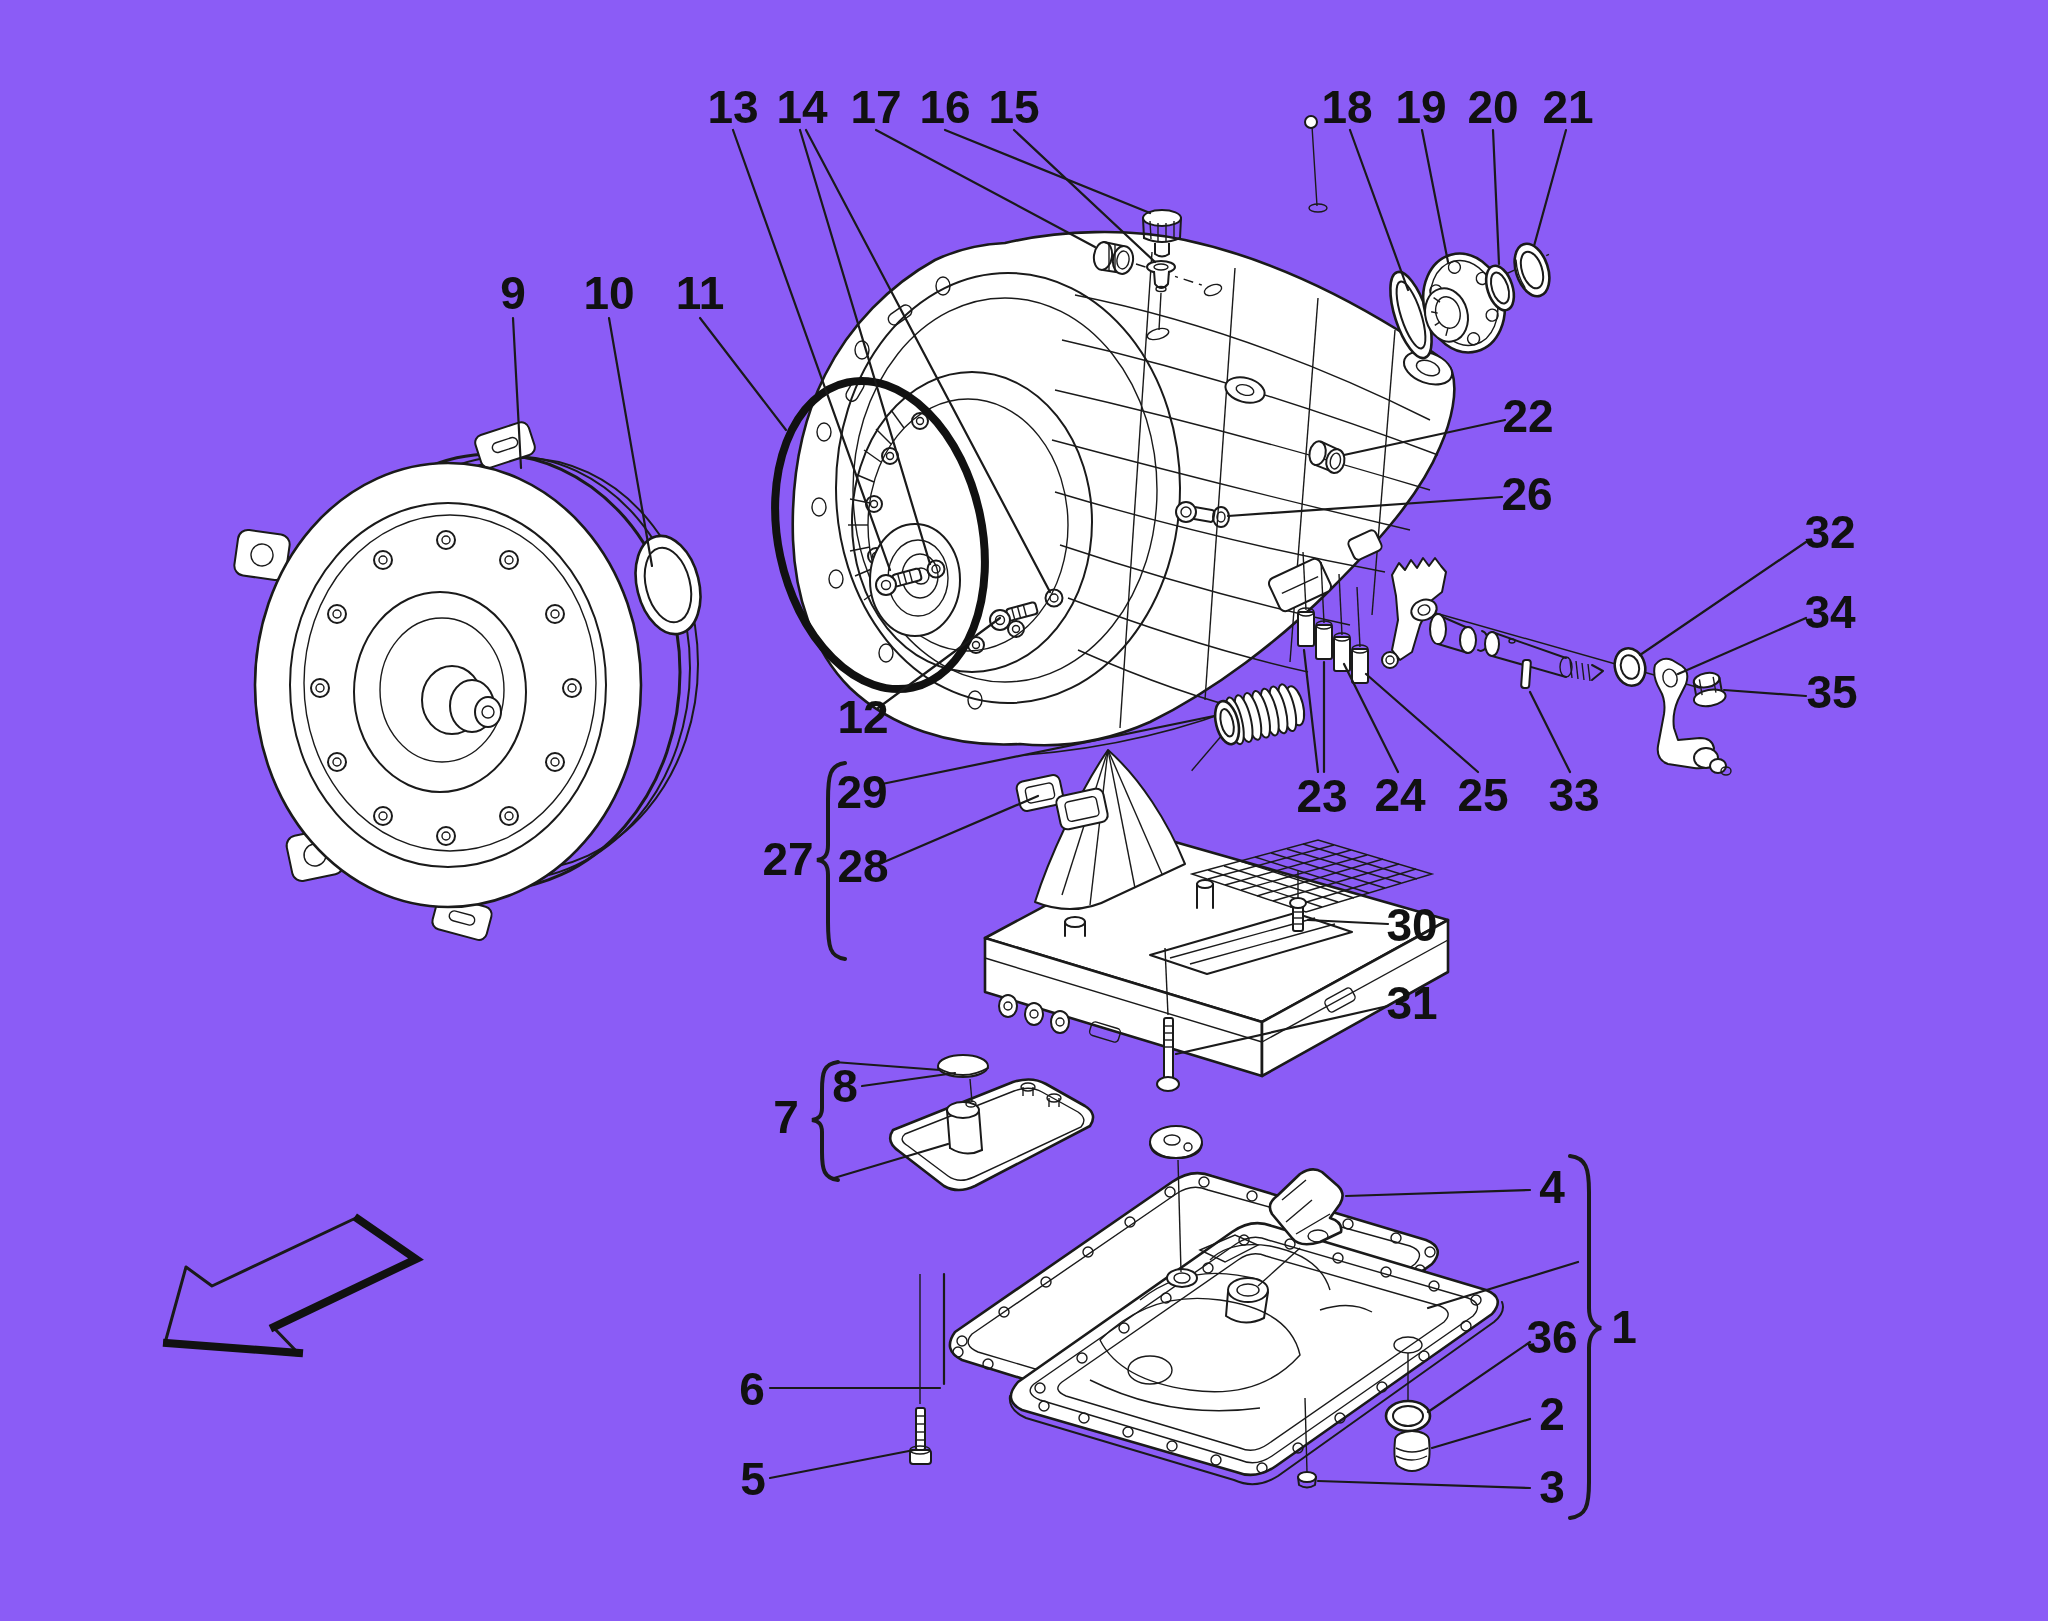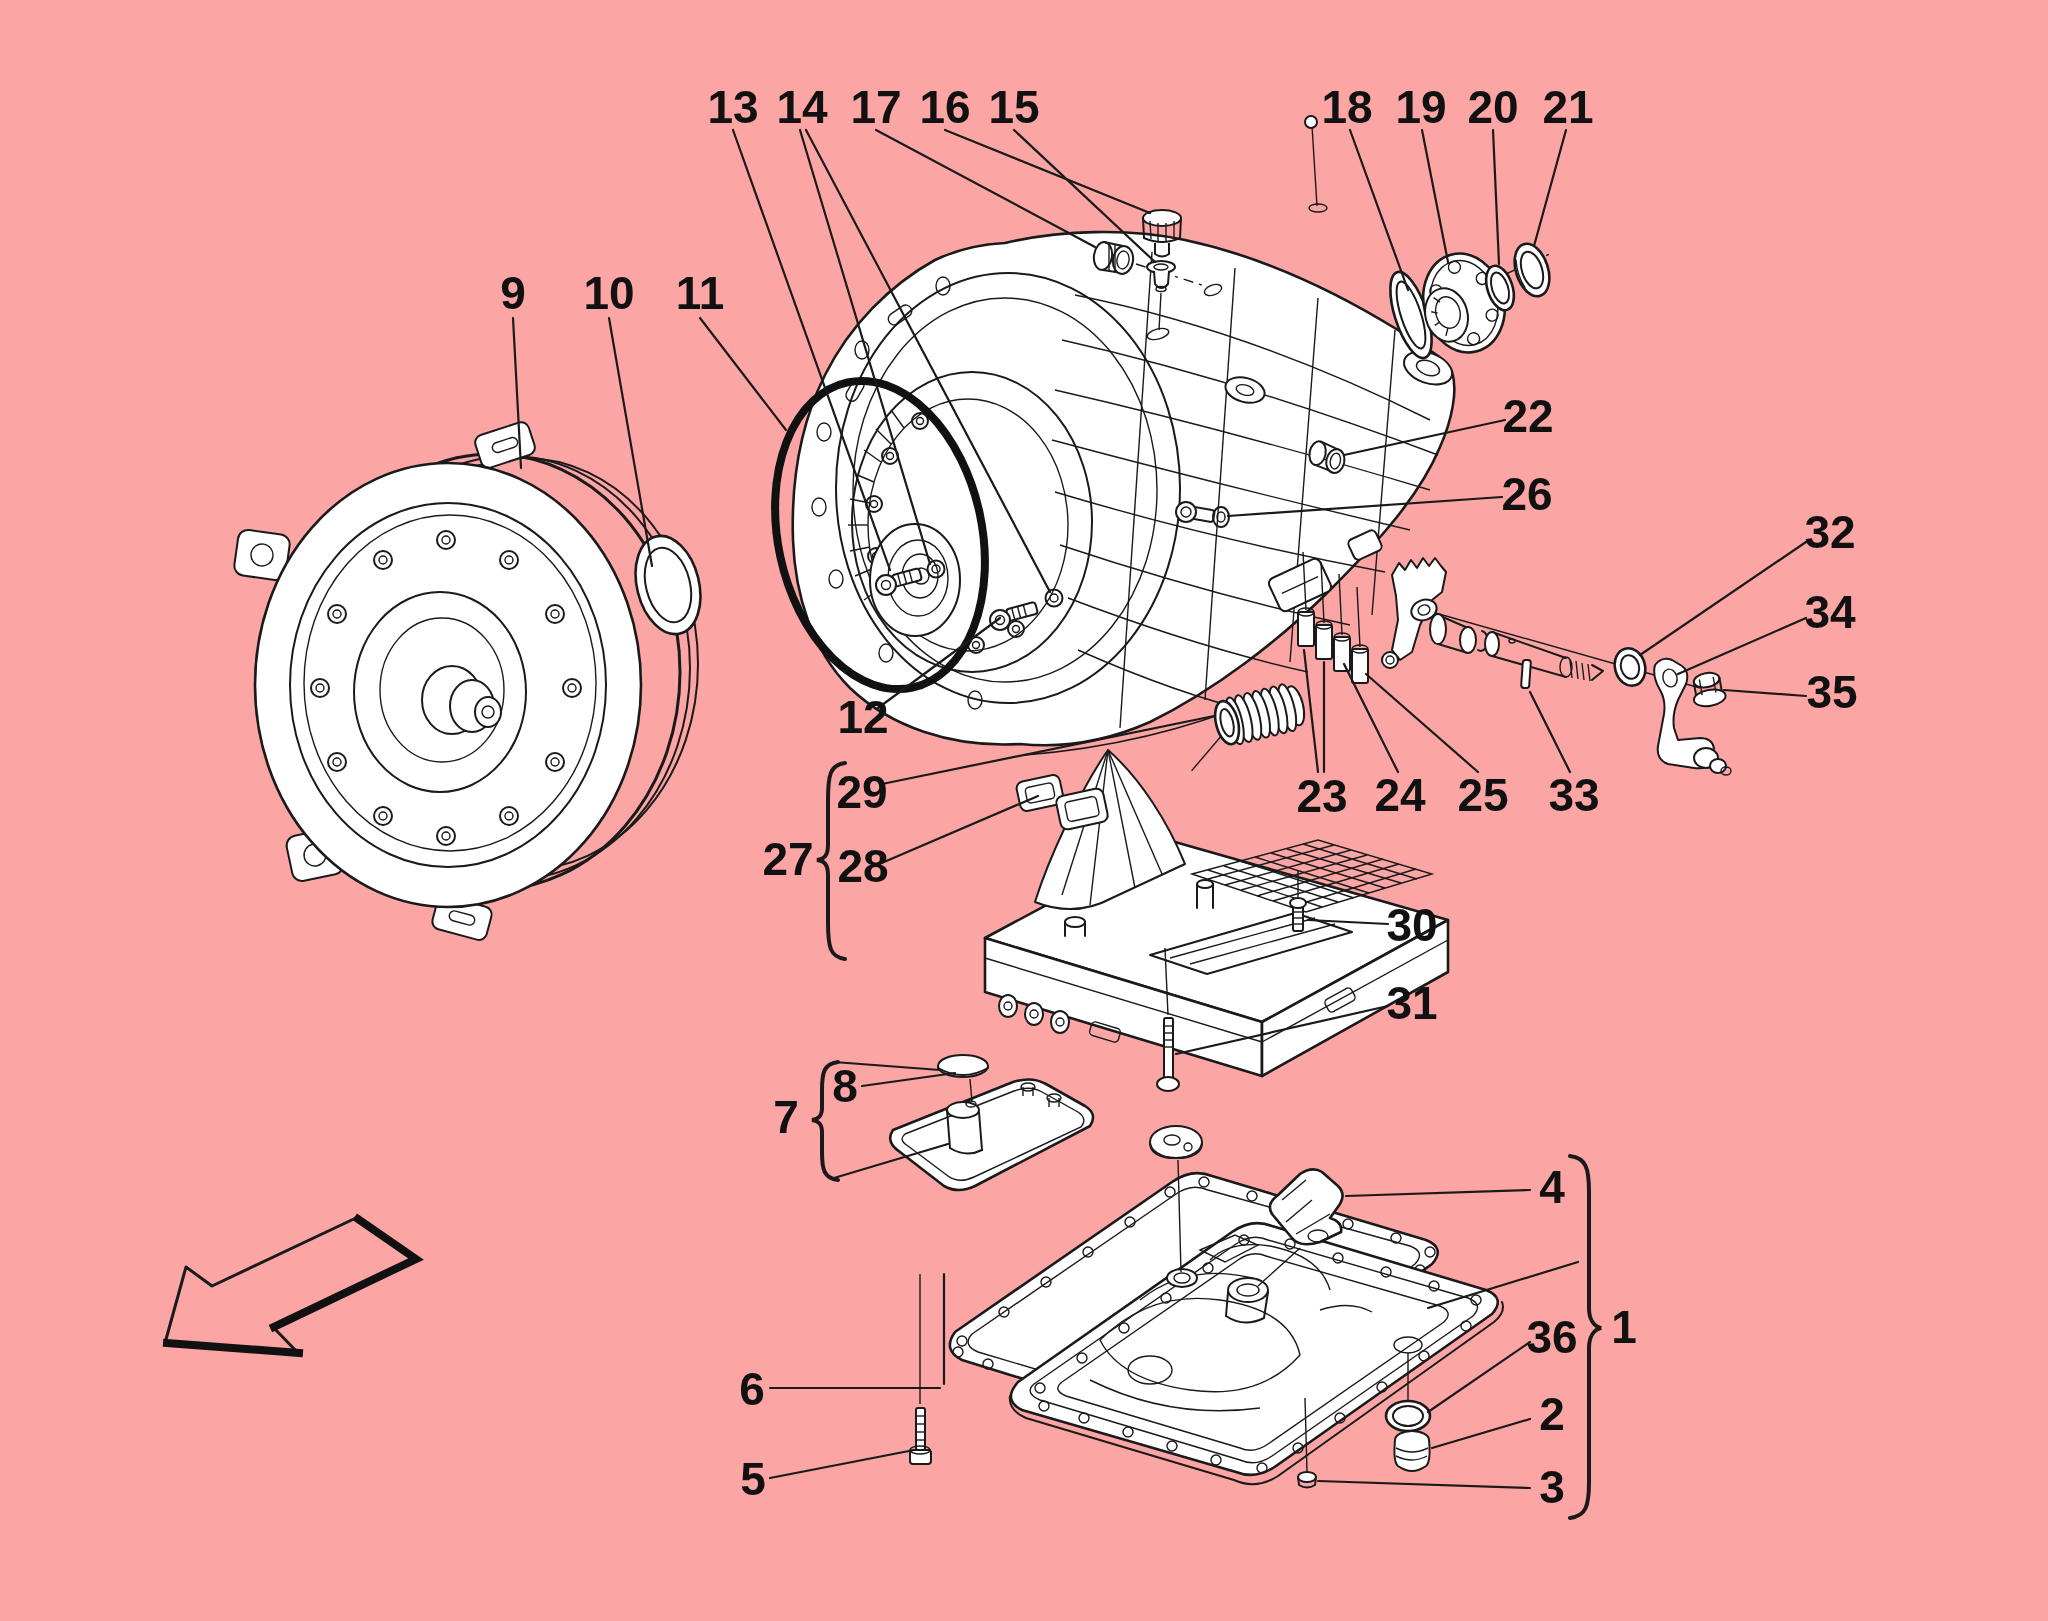--- a/index.html
+++ b/index.html
@@ -1,16 +1,16 @@
 <!DOCTYPE html>
 <html><head>
 <meta charset="utf-8">
 <style>
   html,body{margin:0;padding:0;background:#fff;}
-  .page{width:2048px;height:1621px;background:#fca5a5;position:relative;font-family:"Liberation Sans",sans-serif;}
+  .page{width:2048px;height:1621px;background:#8b5cf6;position:relative;font-family:"Liberation Sans",sans-serif;}
   svg{display:block;}
   .ln{fill:none;stroke:#1a1a1a;stroke-width:2;stroke-linecap:round;stroke-linejoin:round;}
   .ln3{fill:none;stroke:#1a1a1a;stroke-width:3;stroke-linecap:round;stroke-linejoin:round;}
   .thin{fill:none;stroke:#1a1a1a;stroke-width:1.4;}
   .wht{fill:#ffffff;stroke:#1a1a1a;stroke-width:2.6;stroke-linejoin:round;}
   .wht2{fill:#ffffff;stroke:#1a1a1a;stroke-width:2;stroke-linejoin:round;}
   .lead{fill:none;stroke:#1a1a1a;stroke-width:2.2;stroke-linecap:round;}
   .brace{fill:none;stroke:#1a1a1a;stroke-width:4;stroke-linecap:round;}
   .callout{font-family:"Liberation Sans",sans-serif;font-weight:bold;font-size:46px;fill:#111;text-anchor:middle;}
   .oring{fill:none;stroke:#111;stroke-width:8;}

